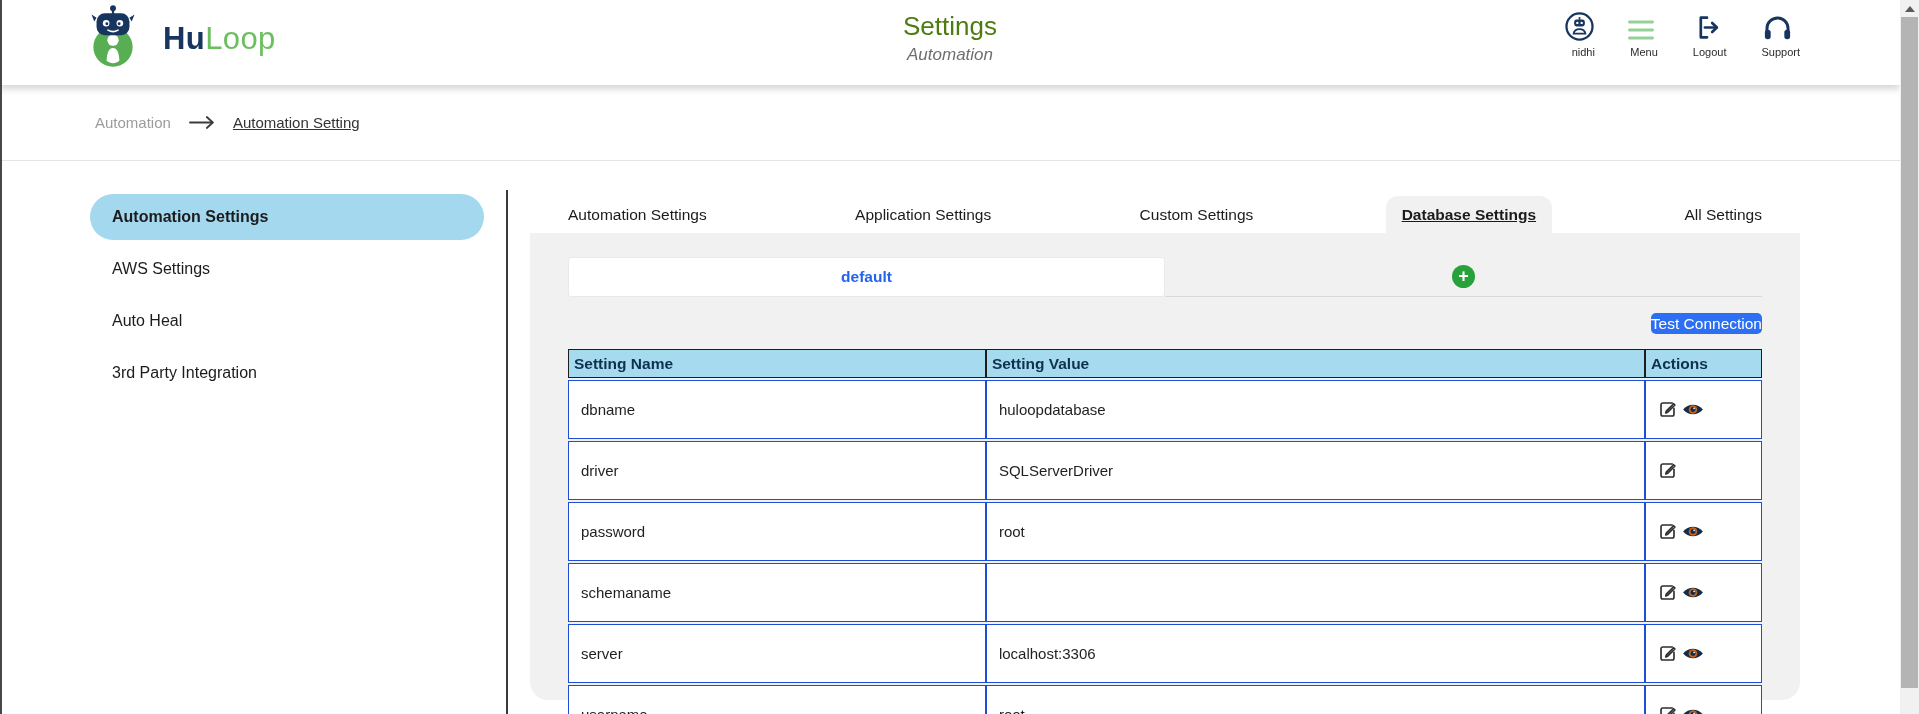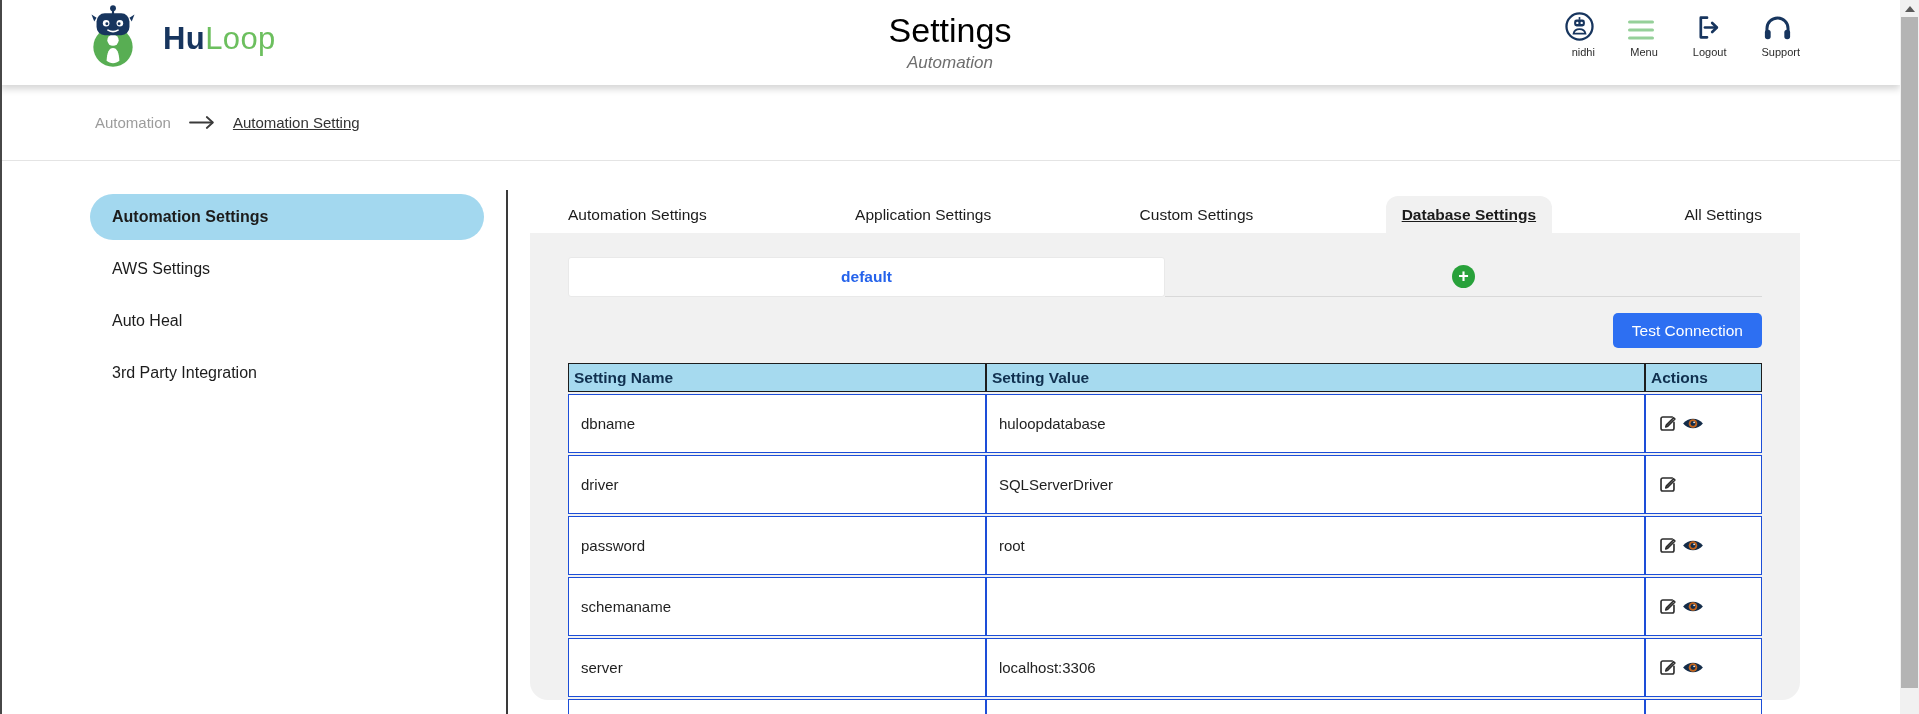--- a/index.html
+++ b/index.html
@@ -15,21 +15,21 @@
   .scroll-up { height:17px; display:flex; align-items:center; justify-content:center; cursor:pointer; }
   .scroll-up .tri { width:0; height:0; border-left:5px solid transparent; border-right:5px solid transparent; border-bottom:6px solid #5a5a5a; }
   .scroll-thumb { position:absolute; top:17px; left:1px; right:1px; height:671px; background:#b4b4b4; cursor:pointer; }
 
   
   .app-header { position:absolute; top:0; left:0; right:19px; height:85px; background:#fff; box-shadow:0 4px 7px rgba(0,0,0,.17); z-index:30; }
   .logo { position:absolute; left:88px; top:5px; display:flex; align-items:center; gap:25px; cursor:default; }
   .logo-text { font-size:31px; font-weight:700; color:#17355E; letter-spacing:.4px; }
   .logo-text .loop { color:#6CBF5E; font-weight:400; }
   .header-center { position:absolute; left:0; right:0; top:11px; text-align:center; }
-  .page-title { font-size:34px; color:#000000; font-weight:500; }
+  .page-title { font-size:26px; color:#4d7c0f; font-weight:500; }
   .page-subtitle { font-size:17px; font-style:italic; color:#6e6e6e; margin-top:3px; font-weight:500; }
   .header-actions { position:absolute; right:100px; top:11px; display:flex; gap:28px; }
   .h-action { display:flex; flex-direction:column; align-items:center; gap:4px; cursor:pointer; }
   .h-action .ic { height:31px; display:flex; align-items:flex-end; }
   .h-action .lbl { font-size:11px; color:#2b2b2b;padding-left:7px; }
 
   
   .breadcrumb-bar { position:absolute; top:85px; left:0; right:19px; height:76px; background:#fff;
     border-bottom:1px solid #e4e4e4; display:flex; align-items:center; padding-left:95px; z-index:20; }
   .crumb { font-size:15px; color:#9c9c9c; }
@@ -52,21 +52,21 @@
   .panel { background:#F1F1F1; border-radius:0 0 18px 18px; padding:24px 38px 0 38px; height:467px; }
 
   .subtabs { display:flex; height:40px; }
   .subtab-active { width:50%; background:#fff; border:1px solid #e9e9e9; border-radius:3px;
     display:flex; align-items:center; justify-content:center; color:#2563EB; font-weight:700; font-size:15.5px; cursor:pointer; }
   .subtab-add { width:50%; display:flex; align-items:center; justify-content:center; border-bottom:1px solid #d9d9d9; }
   .add-btn { width:23px; height:23px; border-radius:50%; background:#28A13A; color:#fff; display:flex;
     align-items:center; justify-content:center; font-size:18px; font-weight:700; line-height:1; cursor:pointer; padding-bottom:2px; }
 
   .toolbar-row { margin-top:16px; display:flex; justify-content:flex-end; }
-  .test-btn { background:#2D6FF2; color:#fff; border:none; font-size:15.5px; padding:0 19px; height:35px;
+  .test-btn { background:#2D6FF2; color:#fff; border:none; font-size:15.5px; padding:0 0; height:21px;
     border-radius:5px; cursor:pointer; font-family:inherit; }
 
   table.settings { margin-top:13px; width:1194px; border-collapse:separate; border-spacing:0 2px; table-layout:fixed; }
   .settings th { background:#A6DAEF; color:#10304F; text-align:left; font-size:15.5px; font-weight:700;
     padding:4px 5px; border:1px solid #1d1d1d; height:29px; }
   .settings td { background:#fff; font-size:15px; color:#1f1f1f; padding:19px 12px; border:1px solid #1d4ed8; height:40px; }
   .action-icons { display:flex; gap:5px; align-items:center; }
   .icon-btn { display:flex; cursor:pointer; }
 </style>
 </head>

